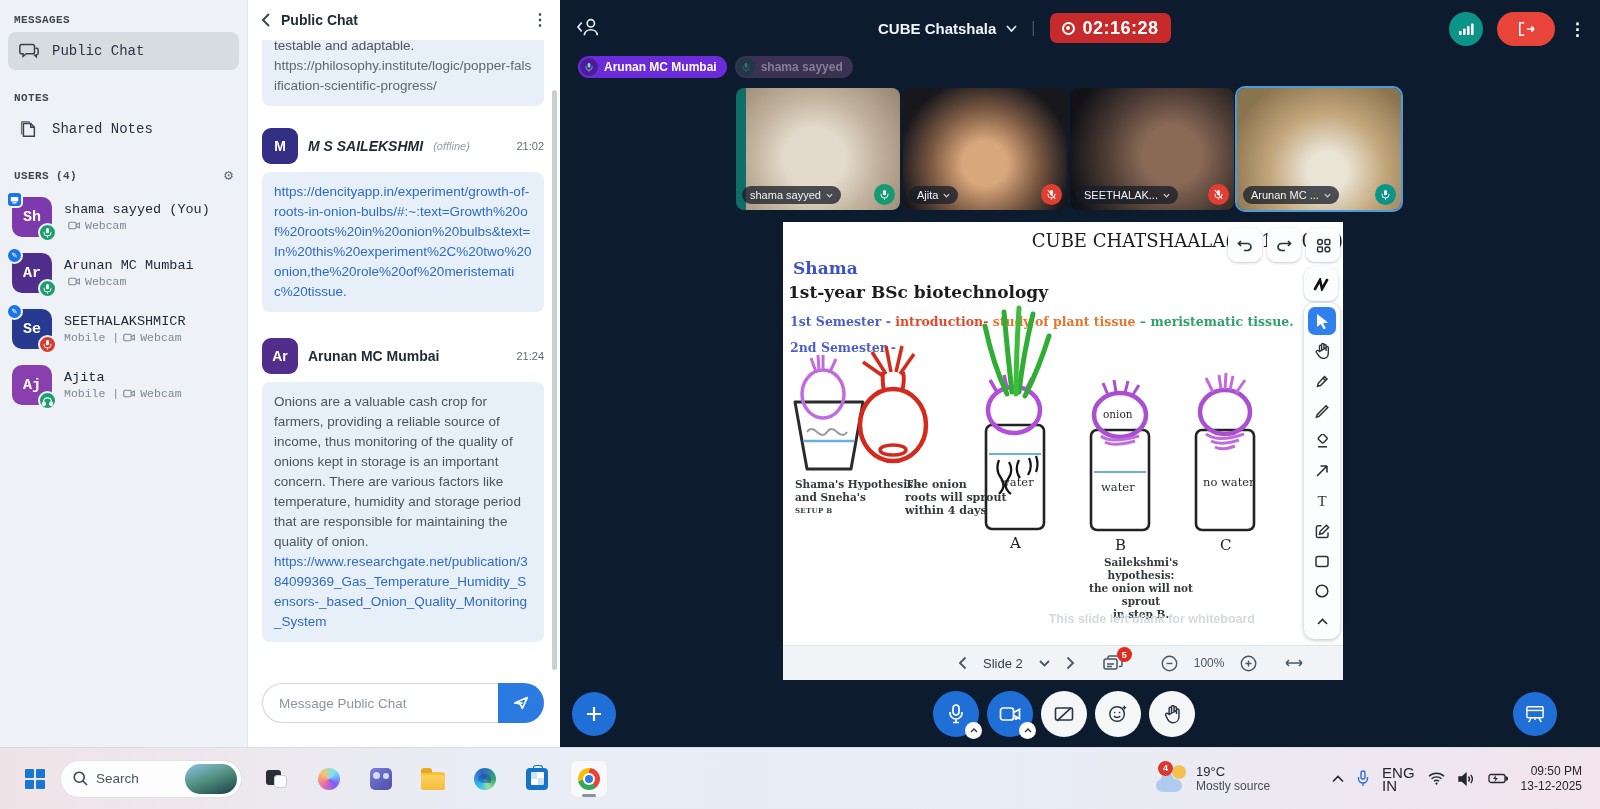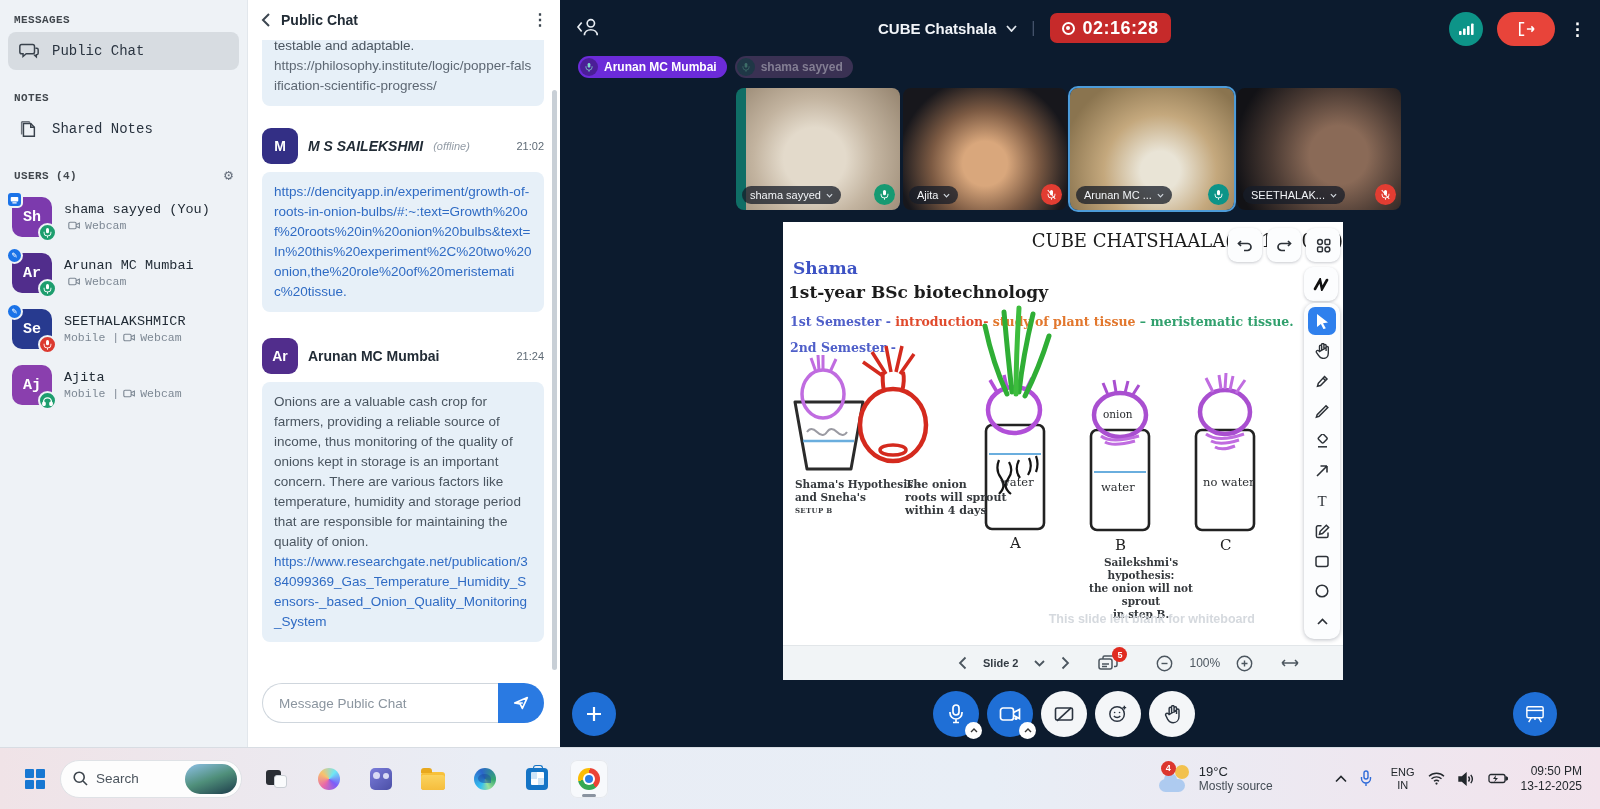--- a/index.html
+++ b/index.html
@@ -90,21 +90,21 @@
   .wb-sem1 { top:92px; left:7px; font-size:12.5px; font-weight:bold; }
   .wb-sem2 { top:118px; left:7px; font-size:12.5px; font-weight:bold; color:#4f5fc9; }
   .c-blue { color:#4f5fc9; } .c-red { color:#e0492b; } .c-orange { color:#e2772d; } .c-teal { color:#31a06d; }
   .wb-cap { position:absolute; font-family:"DejaVu Serif","Liberation Serif",serif; font-weight:bold; color:#35393d; font-size:10.5px; line-height:13px; }
   .wb-cap .tiny { font-size:7px; letter-spacing:.3px; }
   .wb-jarlabel { position:absolute; font-family:"DejaVu Serif","Liberation Serif",serif; color:#2a2d30; font-size:11.5px; }
   .wb-abc { position:absolute; font-family:"DejaVu Serif","Liberation Serif",serif; font-size:15px; color:#222; }
   .wb-blank { position:absolute; right:88px; top:390px; color:#d5d9de; font-size:12.5px; font-weight:bold; }
   .wb-draw { position:absolute; inset:0; }
   .board-footer { height:35px; background:#f1f4f6; border-top:1px solid #e2e6e9; display:flex; align-items:center; gap:16px; padding-left:175px; color:#4c565f; }
-  .bf-txt { font-size:11px; color:#333b43;font-weight:bold; }
+  .bf-txt { font-size:13px; color:#333b43; }
   .bf-zoom { font-size:12px; color:#4c565f; }
   .bf-btn { display:flex; align-items:center; justify-content:center; cursor:pointer; color:#4c565f; }
   .slides-wrap { position:relative; }
   .bf-badge { position:absolute; right:-9px; top:-8px; background:#e02b20; color:#fff; font-size:9px; font-weight:bold; width:15px; height:15px; border-radius:50%; display:flex; align-items:center; justify-content:center; }
 
   
   .wb-topbtns { position:absolute; top:228px; left:668px; display:flex; gap:5px; }
   .sq-btn { width:34px; height:34px; background:#fcfdfe; border-radius:9px; box-shadow:0 1px 3px rgba(30,40,60,.25); display:flex; align-items:center; justify-content:center; color:#2d3238; cursor:pointer; }
   .wb-squig { position:absolute; top:267px; left:744px; }
   .tool-panel { position:absolute; top:303px; left:744px; width:36px; background:#fcfdfe; border-radius:10px; box-shadow:0 1px 4px rgba(30,40,60,.3); padding:4px 0; display:flex; flex-direction:column; align-items:center; gap:2px; }
@@ -153,21 +153,21 @@
   .tk-right { margin-left:auto; display:flex; align-items:center; gap:16px; padding-right:18px; color:#23282d; }
   .weather { display:flex; align-items:center; gap:8px; cursor:pointer; }
   .w-icon { position:relative; width:32px; height:28px; }
   .w-moon { position:absolute; right:2px; top:0; width:14px; height:14px; border-radius:50%; background:#f2c14e; }
   .w-cloud { position:absolute; left:0; bottom:1px; width:26px; height:13px; border-radius:8px; background:#aecbf0; }
   .w-cloud::before { content:""; position:absolute; left:5px; top:-6px; width:13px; height:13px; border-radius:50%; background:#aecbf0; }
   .w-badge { position:absolute; left:2px; top:-4px; background:#dc362e; color:#fff; font-size:9px; font-weight:bold; width:15px; height:15px; border-radius:50%; display:flex; align-items:center; justify-content:center; z-index:2; }
   .w-temp { font-size:13px; color:#23282d; }
   .w-desc { font-size:12px; color:#444c55; }
   .tray { display:flex; align-items:center; gap:13px; }
-  .lang { font-size:11px; text-align:center; line-height:13px; color:#23282d; cursor:pointer;margin-left:6px; }
+  .lang { font-size:15px; line-height:13px; color:#23282d; cursor:pointer; }
   .clock { text-align:right; font-size:12px; line-height:15px; color:#23282d; cursor:pointer; }
   svg { display:block; }
 </style>
 </head>
 <body>
 
 <div class="app">
 
   <aside class="sidebar">
     <div class="sec-label">MESSAGES</div>
@@ -435,46 +435,46 @@
             </svg>
           </span>
         <span class="cam-mic cm-off">
             <svg width="9" height="11" viewBox="0 0 12 14" fill="#fff">
               <rect x="4" y="1" width="4" height="7" rx="2"></rect>
               <path d="M2 6v1a4 4 0 0 0 8 0V6h1.2v1a5.2 5.2 0 0 1-4.6 5.1V14H5.4v-1.9A5.2 5.2 0 0 1 .8 7V6z"></path>
               <path d="M1 1l10 12" stroke="#fff" stroke-width="1.4"></path>
             </svg>
           </span>
       </div>
+      <div class="cam cam4">
+        <span class="cam-name">
+            <span>SEETHALAK...</span>
+            <svg width="7" height="5" viewBox="0 0 8 5" fill="none" stroke="#cfd5dc" stroke-width="1.4">
+              <path d="M1 1l3 3 3-3"></path>
+            </svg>
+          </span>
+        <span class="cam-mic cm-off">
+            <svg width="9" height="11" viewBox="0 0 12 14" fill="#fff">
+              <rect x="4" y="1" width="4" height="7" rx="2"></rect>
+              <path d="M2 6v1a4 4 0 0 0 8 0V6h1.2v1a5.2 5.2 0 0 1-4.6 5.1V14H5.4v-1.9A5.2 5.2 0 0 1 .8 7V6z"></path>
+              <path d="M1 1l10 12" stroke="#fff" stroke-width="1.4"></path>
+            </svg>
+          </span>
+      </div>
       <div class="cam cam3 active">
         <span class="cam-name">
             <span>Arunan MC ...</span>
             <svg width="7" height="5" viewBox="0 0 8 5" fill="none" stroke="#cfd5dc" stroke-width="1.4">
               <path d="M1 1l3 3 3-3"></path>
             </svg>
           </span>
         <span class="cam-mic cm-on" style="background:#0d9488">
             <svg width="9" height="11" viewBox="0 0 12 14" fill="#fff">
               <rect x="4" y="1" width="4" height="7" rx="2"></rect>
               <path d="M2 6v1a4 4 0 0 0 8 0V6h1.2v1a5.2 5.2 0 0 1-4.6 5.1V14H5.4v-1.9A5.2 5.2 0 0 1 .8 7V6z"></path>
-            </svg>
-          </span>
-      </div>
-      <div class="cam cam4">
-        <span class="cam-name">
-            <span>SEETHALAK...</span>
-            <svg width="7" height="5" viewBox="0 0 8 5" fill="none" stroke="#cfd5dc" stroke-width="1.4">
-              <path d="M1 1l3 3 3-3"></path>
-            </svg>
-          </span>
-        <span class="cam-mic cm-off">
-            <svg width="9" height="11" viewBox="0 0 12 14" fill="#fff">
-              <rect x="4" y="1" width="4" height="7" rx="2"></rect>
-              <path d="M2 6v1a4 4 0 0 0 8 0V6h1.2v1a5.2 5.2 0 0 1-4.6 5.1V14H5.4v-1.9A5.2 5.2 0 0 1 .8 7V6z"></path>
-              <path d="M1 1l10 12" stroke="#fff" stroke-width="1.4"></path>
             </svg>
           </span>
       </div>
     </div>
 
     <div class="board">
       <div class="board-canvas">
         <div class="wb-serif wb-title">CUBE CHATSHAALA(13/12/2025)</div>
         <div class="wb-serif wb-author">Shama</div>
         <div class="wb-serif wb-sub">1st-year BSc biotechnology</div>

